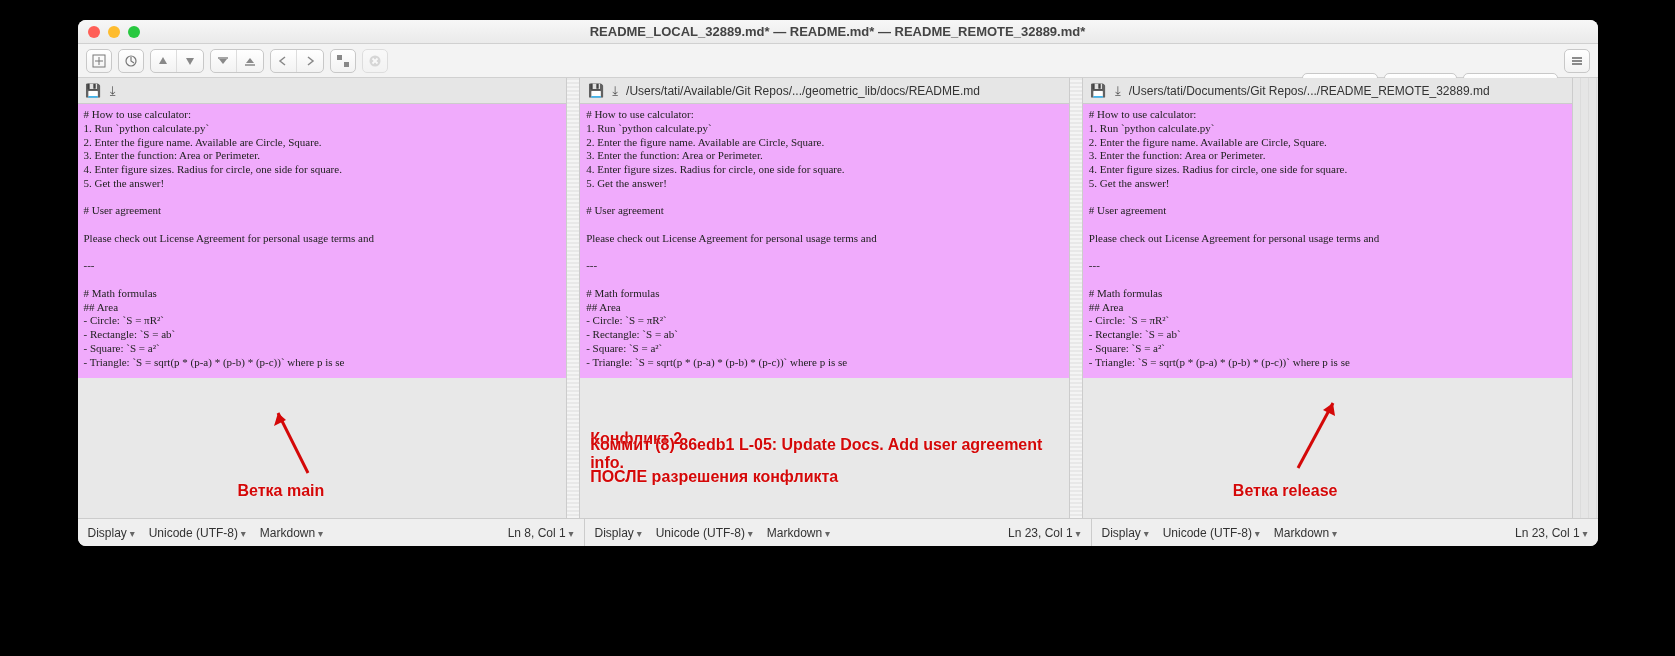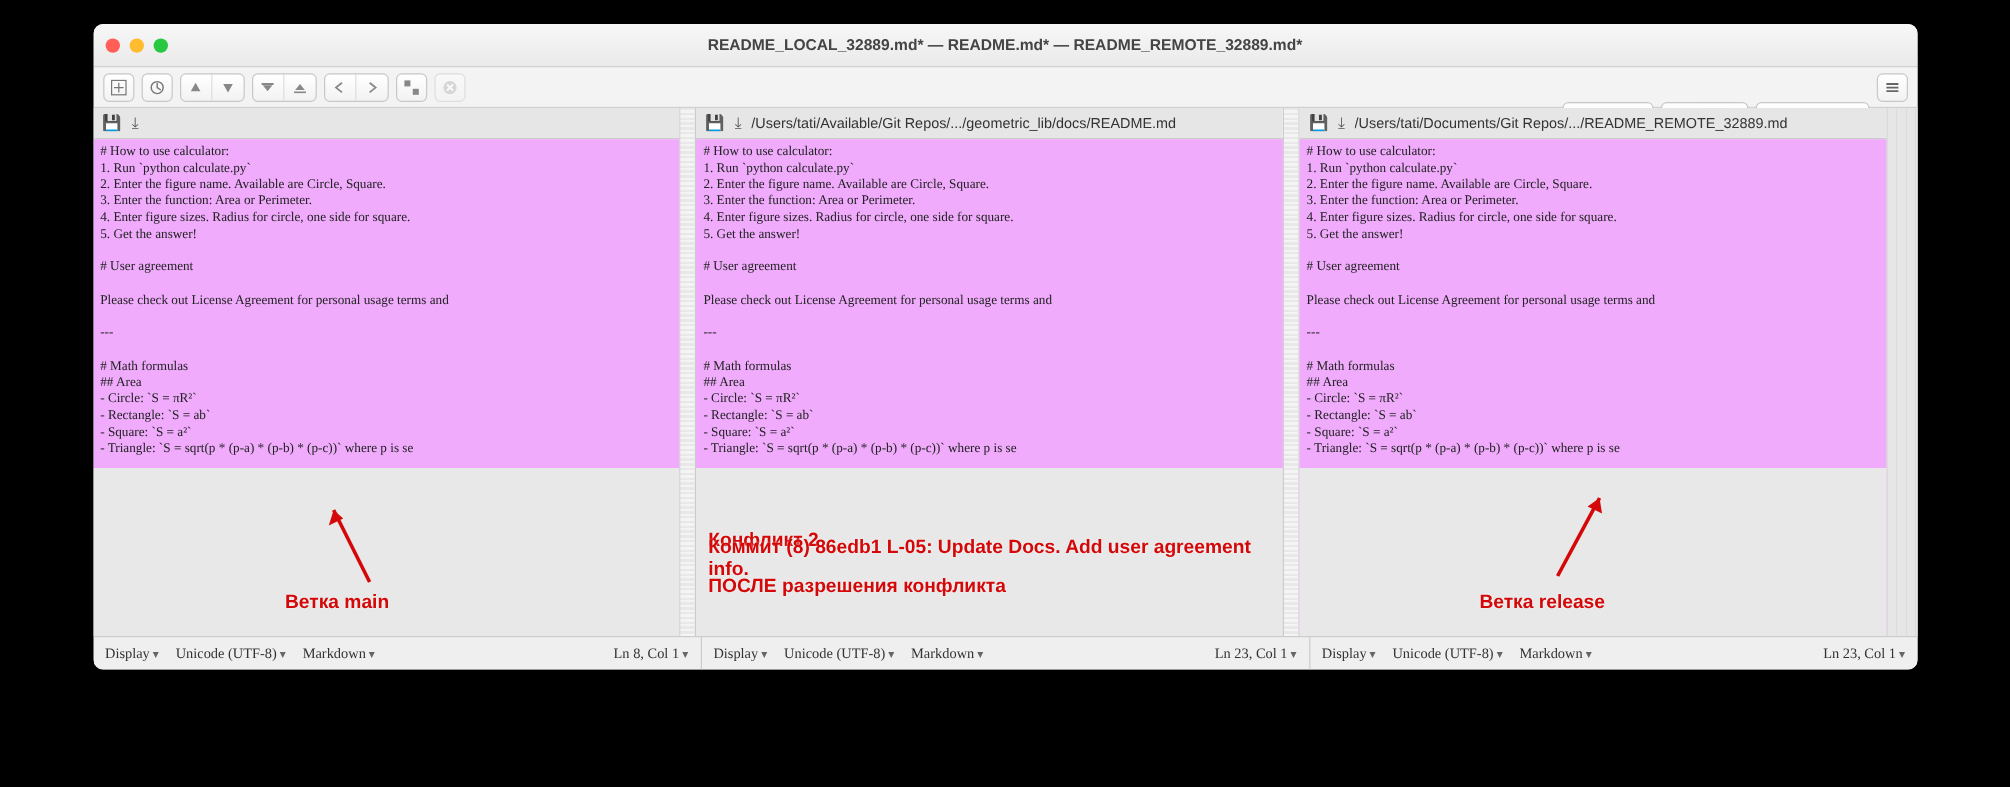--- a/index.html
+++ b/index.html
@@ -12,21 +12,21 @@
     padding: 20px 0;
   }
   .window {
     width: 1520px;
     background: #efefef;
     border-radius: 8px;
     overflow: hidden;
     box-shadow: 0 8px 40px rgba(0,0,0,.5);
   }
   .titlebar {
-    height: 36px;
+    height: 24px;
     background: linear-gradient(#f7f7f7,#eaeaea);
     display: flex;
     align-items: center;
     padding: 0 10px;
     position: relative;
     border-bottom: 1px solid #d0d0d0;
   }
   .traffic {
     display: flex;
     gap: 8px;
@@ -102,21 +102,20 @@
     color:#d40808; font-weight:700; font-size:16px;
     text-shadow:0 0 2px rgba(255,255,255,.7);
     pointer-events:none;
   }
   .arrow {
     position:absolute; z-index:5; pointer-events:none;
   }
   .statusbar {
     height:28px; background:#efefef; border-top:1px solid #ccc;
     display:flex;
-    font-family:Liberation Serif, serif;
   }
   .status-seg {
     flex:1; display:flex; align-items:center; gap:14px; padding:0 10px;
     font-size:12px; color:#333;
   }
   .status-seg + .status-seg { border-left:1px solid #ccc; }
   .status-spacer { flex:1; }
   .dd::after { content:" ▾"; color:#666; font-size:10px; }
   .right-scroll {
     width:26px; flex:0 0 26px;

